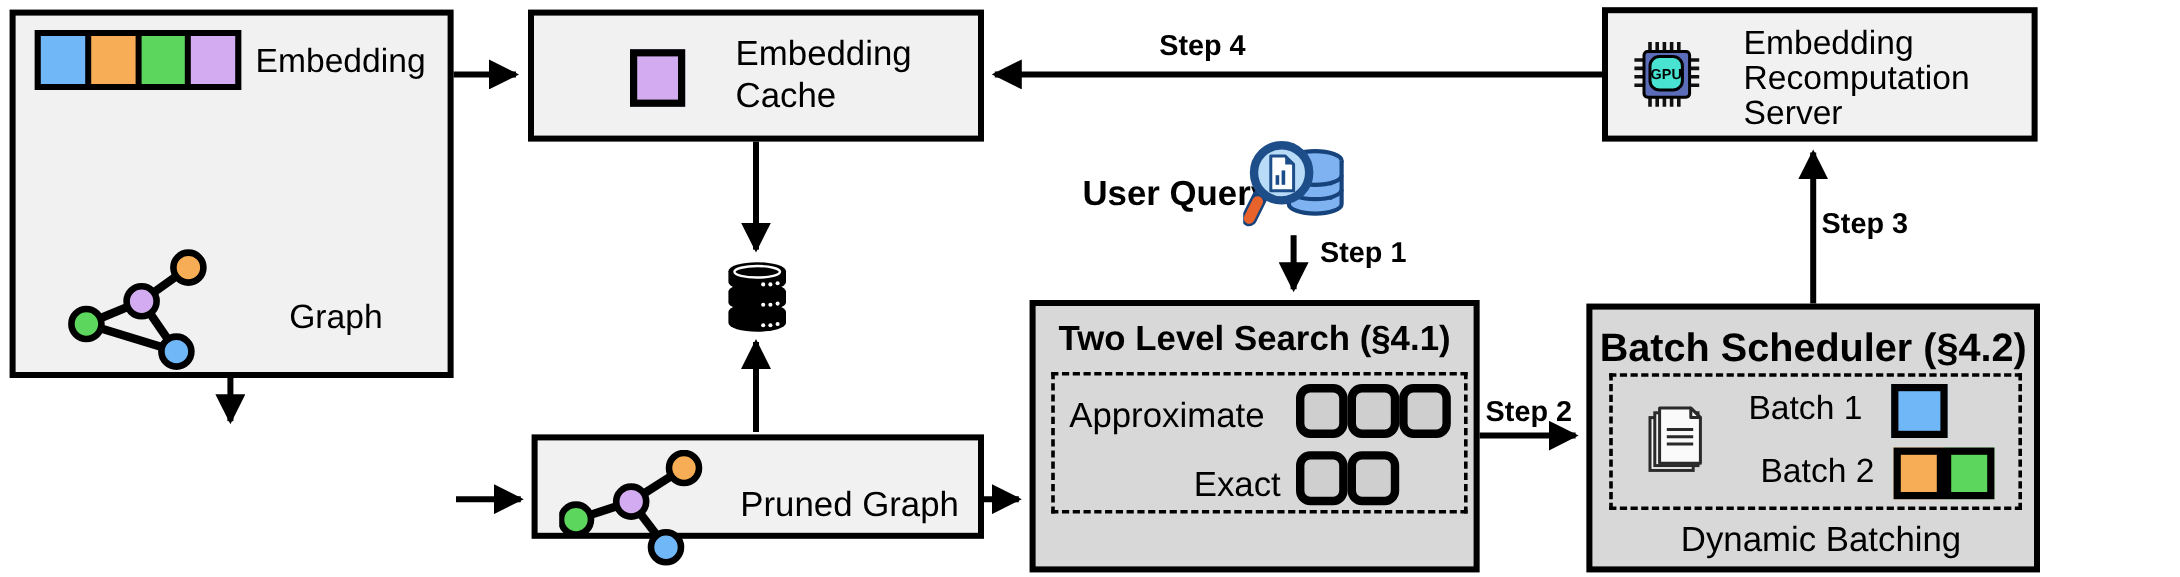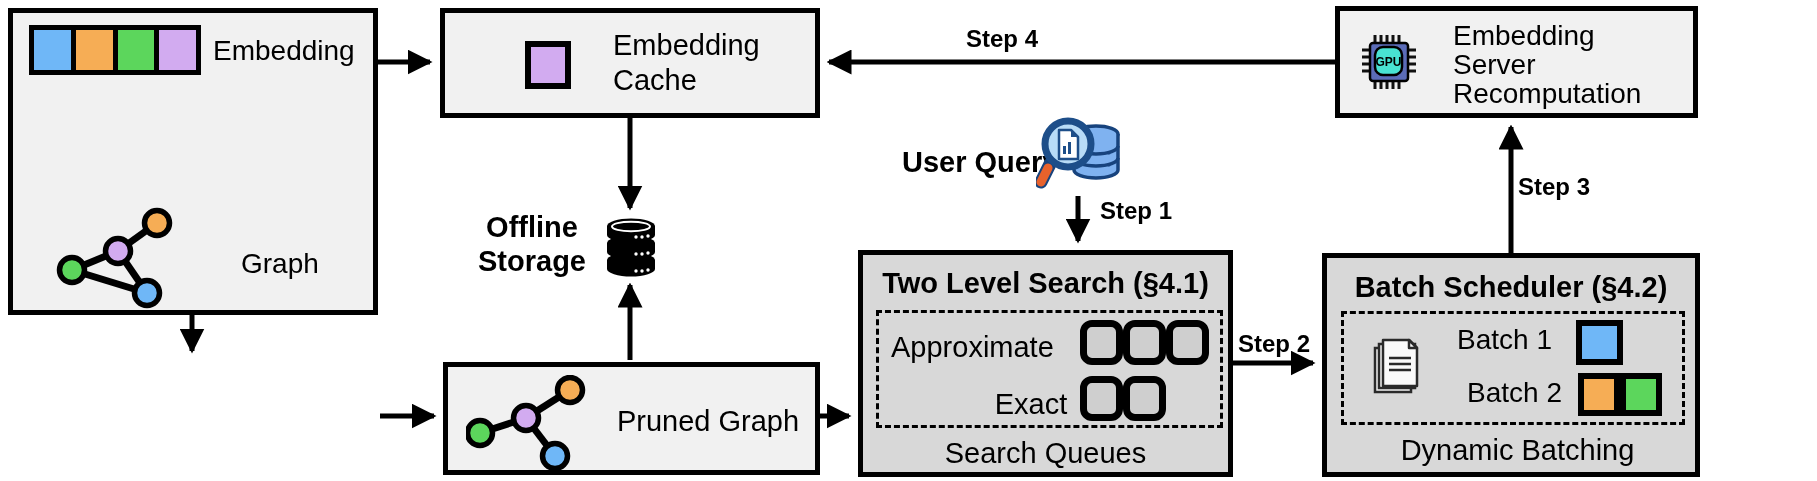--- a/index.html
+++ b/index.html
@@ -40,21 +40,21 @@
   #box-cache { left: 440px; top: 8px; width: 380px; height: 110px; }
   #cache-sq { position: absolute; left: 80px; top: 28px; width: 46px; height: 48px;
               border: 6px solid #000; }
   #cache-lbl { left: 168px; top: 15px; font-size: 29px; line-height: 35px; }
 
   
   #storage-lbl { left: 462px; top: 210px; width: 140px; font-size: 29px; line-height: 34px; }
   #storage-icon { left: 604px; top: 217px; }
 
   
-  #box-pruned { left: 443px; top: 362px; width: 377px; height: 113px; }
+  #box-pruned { left: 443px; top: 362px; width: 377px; height: 87px; }
   #pruned-graph-svg { left: 18px; top: 8px; }
   #pruned-lbl { left: 155px; top: 38px; width: 210px; font-size: 29px; }
 
   
   #query-lbl { left: 870px; top: 146px; font-size: 29px; margin-left: 32px; }
   #query-icon { left: 1036px; top: 112px; }
 
   
   #box-tls { left: 858px; top: 250px; width: 375px; height: 227px; }
   #tls-title { left: 0; top: 12px; width: 365px; font-size: 29px; }
@@ -64,21 +64,21 @@
   #tls-exact-lbl  { left: 130px; top: 133px; width: 76px; text-align: center; font-size: 29px; }
   .qrow { position: absolute; display: flex; }
   #tls-q1 { left: 217px; top: 65px; }
   #tls-q2 { left: 217px; top: 121px; }
   .qsq { width: 43px; height: 45px; border: 7px solid #000; border-radius: 12px;
          background: var(--queue_square); }
   #tls-caption { left: 0; top: 182px; width: 365px; font-size: 29px; }
 
   
   #box-batch { left: 1322px; top: 253px; width: 378px; height: 224px; }
-  #batch-title { left: 0; top: 13px; width: 368px; font-size: 29px; }
+  #batch-title { left: 0; top: 13px; width: 368px; font-size: 33px; }
   #batch-dash { left: 14px; top: 53px; width: 344px; height: 114px; }
   #batch-doc-icon { left: 44px; top: 76px; }
   #batch1-lbl { left: 120px; top: 66px; width: 115px; text-align: center; font-size: 28px; }
   #batch2-lbl { left: 120px; top: 119px; width: 115px; text-align: right; font-size: 28px; }
   .batch-cells { position: absolute; display: flex; }
   #batch1-cells { left: 249px; top: 62px; }
   #batch2-cells { left: 251px; top: 115px; }
   #batch1-cells .cell { width: 47px; height: 45px; border: 6px solid #000; }
   #batch2-cells .cell { width: 42px; height: 43px; border: 6px solid #000; }
   #batch-caption { left: 0; top: 176px; width: 368px; font-size: 29px; padding-left: 13px; }
@@ -151,24 +151,20 @@
 
 
   <div class="box light" id="box-cache">
     <div id="cache-sq" style="background: rgb(210, 171, 240);"></div>
     <div class="abs lbl" id="cache-lbl">
       <div>Embedding</div>
       <div>Cache</div>
     </div>
   </div>
 
-  <div class="abs lbl bold ctr grp" id="storage-lbl">
-    <div>Offline</div>
-    <div>Storage</div>
-  </div>
   <svg class="abs grp" id="storage-icon" width="54" height="60">
     <g fill="#000">
       <path d="M3,9 a24,7.5 0 0 1 48,0 v9 a24,7.5 0 0 1 -48,0 z"></path>
       <path d="M3,26 a24,7.5 0 0 1 48,0 v9 a24,7.5 0 0 1 -48,0 z"></path>
       <path d="M3,43 a24,7.5 0 0 1 48,0 v9 a24,7.5 0 0 1 -48,0 z"></path>
     </g>
     <ellipse cx="27" cy="9.5" rx="19" ry="4.8" fill="none" stroke="#fff" stroke-width="2"></ellipse>
     <g fill="#fff">
       <circle cx="32" cy="20" r="1.7"></circle>
         <circle cx="38" cy="20" r="1.7"></circle>
@@ -222,21 +218,20 @@
     <div class="qrow" id="tls-q1">
         <div class="qsq"></div>
         <div class="qsq"></div>
         <div class="qsq"></div>
       </div>
     <div class="abs lbl" id="tls-exact-lbl">Exact</div>
     <div class="qrow" id="tls-q2">
         <div class="qsq"></div>
         <div class="qsq"></div>
       </div>
-    <div class="abs lbl ctr" id="tls-caption">Search Queues</div>
   </div>
 
   <div class="box dark" id="box-batch">
     <div class="abs lbl bold ctr" id="batch-title">Batch Scheduler (§4.2)</div>
     <div class="dashed" id="batch-dash"></div>
     <svg class="abs" id="batch-doc-icon" width="54" height="62">
       <rect x="4" y="14" width="36" height="44" fill="#F4F4F4" stroke="#2A2A2A" stroke-width="2.5"></rect>
       <rect x="8" y="10" width="36" height="44" fill="#F4F4F4" stroke="#2A2A2A" stroke-width="2.5"></rect>
       <path d="M12,6 h26 l8,8 v38 h-34 z" fill="#FAFAFA" stroke="#2A2A2A" stroke-width="2.5" stroke-linejoin="round"></path>
       <path d="M38,6 v8 h8 z" fill="#FAFAFA" stroke="#2A2A2A" stroke-width="2.5" stroke-linejoin="round"></path>
@@ -279,18 +274,18 @@
           <line x1="48" y1="24" x2="56" y2="24"></line>
         <line x1="48" y1="31" x2="56" y2="31"></line>
           <line x1="48" y1="38" x2="56" y2="38"></line>
       </g>
       <rect x="10" y="10" width="38" height="38" rx="3" style="fill:var(--gpu_body)" stroke="#000" stroke-width="2.5"></rect>
       <rect x="15" y="14" width="27" height="28" rx="8" style="fill:var(--gpu_core)" stroke="#000" stroke-width="2.5"></rect>
       <text x="28.5" y="32.5" text-anchor="middle" font-size="12" font-weight="bold" fill="#000" font-family="Liberation Sans, sans-serif">GPU</text>
     </svg>
     <div class="abs lbl" id="server-lbl">
       <div>Embedding</div>
+      <div>Recomputation</div>
       <div>Server</div>
-      <div>Recomputation</div>
     </div>
   </div>
 
 </div>
 
 </body></html>

